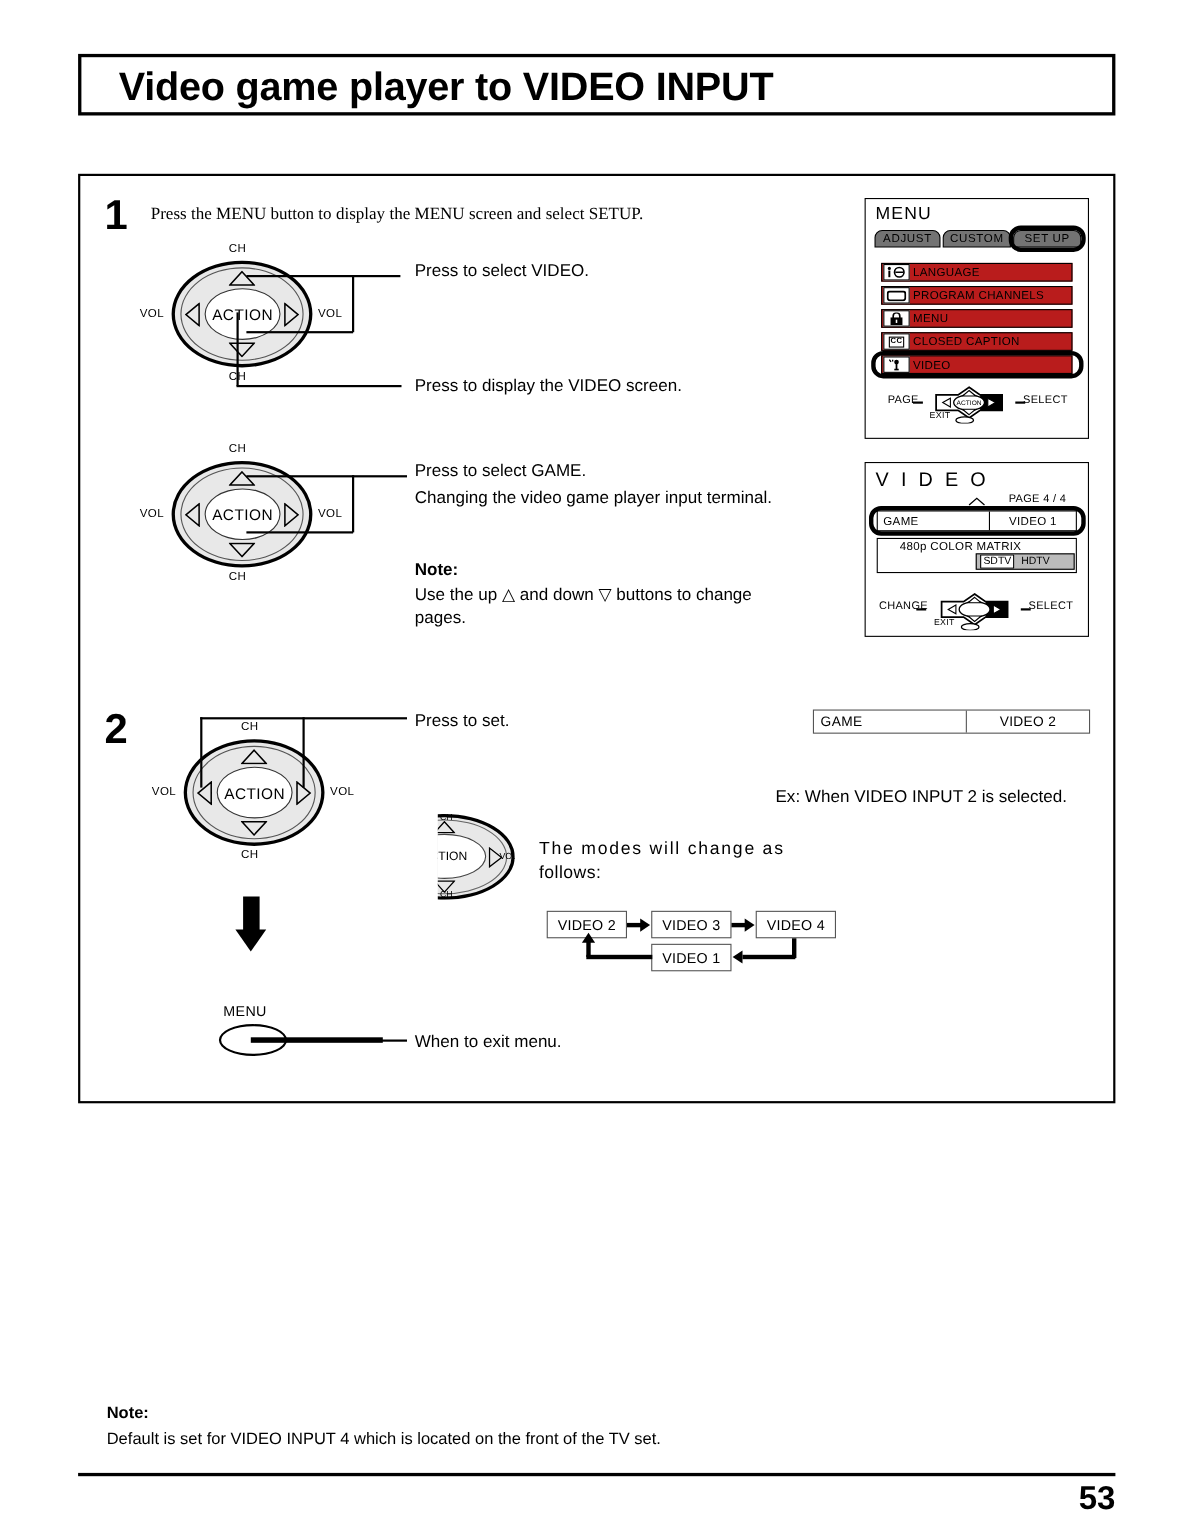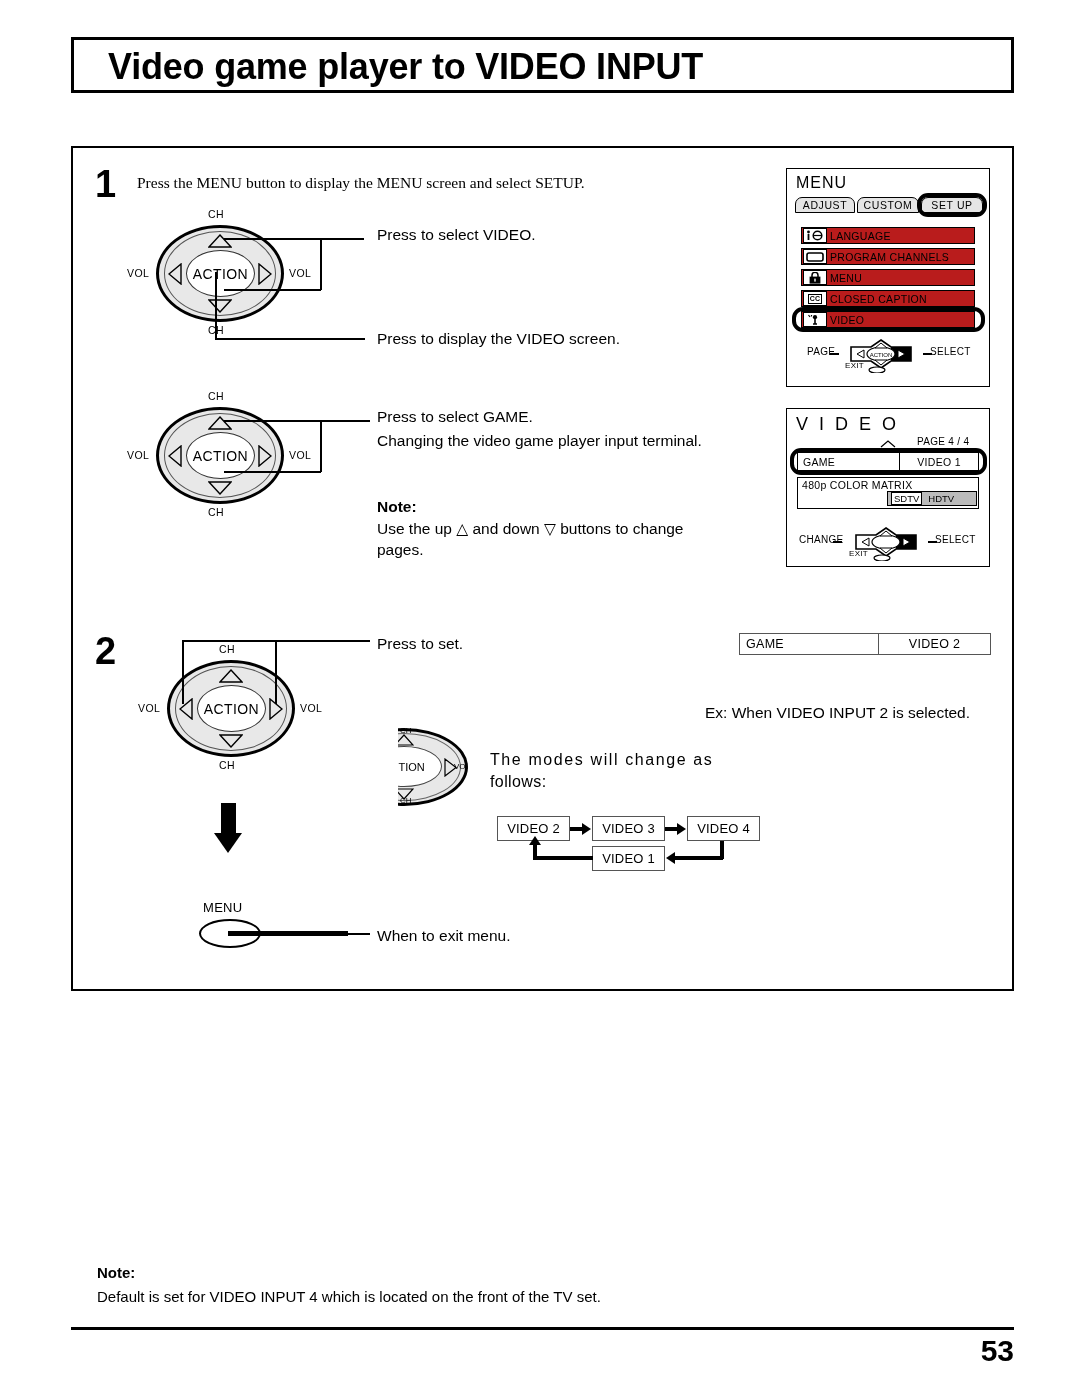--- a/index.html
+++ b/index.html
@@ -10,21 +10,21 @@
   body {
     width: 1080px;
     height: 1397px;
     position: relative;
     font-family: "Liberation Sans", sans-serif;
     color: #000000;
     overflow: hidden;
   }
   .page {
     position: absolute;
-    left: 0; top: 0;
+    left: 0; top: 12px;
     width: 1080px;
     height: 1013px;
   }
 
   
   #title-bar {
     position: absolute;
     left: 71px;
     top: 37px;
     width: 943px;
@@ -154,21 +154,21 @@
     align-items: center;
     justify-content: center;
     font-size: 7.5px;
     font-weight: bold;
     overflow: hidden;
   }
   .tab {
     position: absolute;
     border: 1px solid #000;
     border-radius: 7px 7px 0 0;
-    background: #e5e5e5;
+    background: #737373;
     box-sizing: border-box;
     font-size: 10.5px;
     display: flex;
     align-items: center;
     justify-content: center;
     letter-spacing: 0.6px;
   }
   .highlight-box {
     position: absolute;
     border: 4px solid #000;
@@ -480,21 +480,21 @@
       <polyline points="2,8 9,2 16,8" fill="none" stroke="#000" stroke-width="1.2"></polyline>
     </svg>
 
     <div class="osd-row" style="left:10px; top:43px; width:182px; height:19px; background:#fff; padding:0;">
       <span style="width:96px; padding-left:5px; border-right:1px solid #000; height:100%; display:flex; align-items:center;">GAME</span>
       <span style="flex:1; display:flex; align-items:center; justify-content:center;">VIDEO 1</span>
     </div>
     <div class="highlight-box" style="left:3px; top:39px; width:197px; height:27px;"></div>
 
     <div class="osd-row" style="left:10px; top:68px; width:182px; height:32px; background:#fff; align-items:flex-start;">
-      <span style="padding-left:4px; padding-top:1px;">480p  COLOR MATRIX</span>
+      <span style="padding-left:4px; padding-top:1px;margin-left:16px;">480p  COLOR MATRIX</span>
     </div>
     <div style="position:absolute; left:100px; top:82px; width:90px; height:15px; border:1px solid #000; background:#bbb; box-sizing:border-box; display:flex; align-items:center; font-size:9.5px;">
       <span style="background:#fff; border:1px solid #000; padding:0 2px; margin-left:3px;">SDTV</span>
       <span style="margin-left:6px;">HDTV</span>
     </div>
 
     <div class="osd-small" style="left:12px; top:125px;">CHANGE</div>
     <div class="osd-small" style="left:148px; top:125px;">SELECT</div>
     <div class="osd-small" style="left:62px; top:140px; font-size:8px;">EXIT</div>
     <svg class="osd-pad" style="left:53px; top:116px;" width="92" height="36" viewBox="0 0 92 36">

